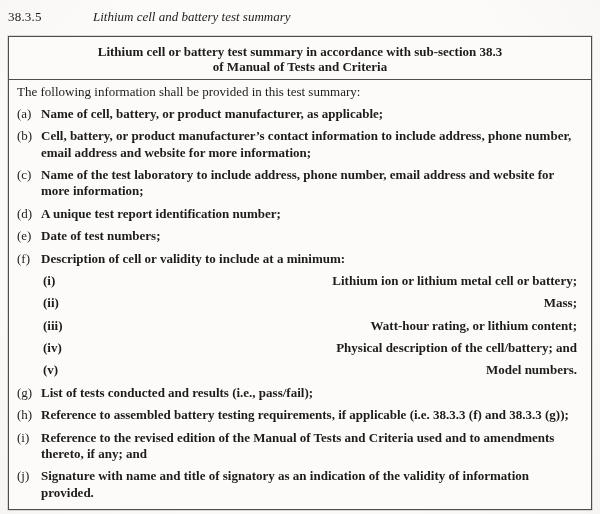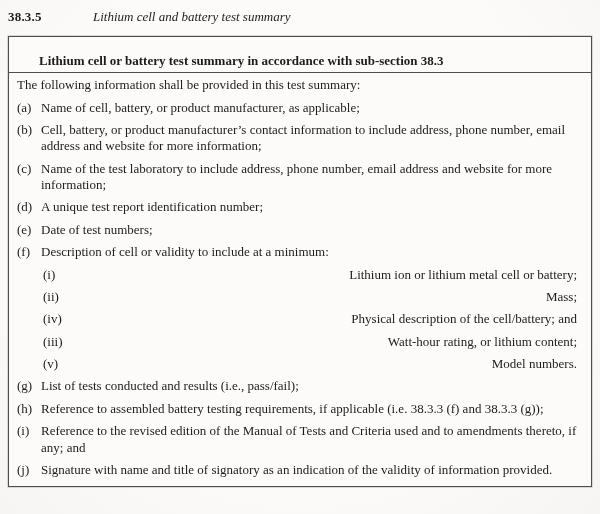--- a/index.html
+++ b/index.html
@@ -9,43 +9,44 @@
     height: 514px;
     overflow: hidden;
     background: radial-gradient(ellipse at 50% 40%, #fcfbfa 60%, #f7f5f3 100%);
     font-family: "Liberation Serif", "DejaVu Serif", serif;
     font-size: 13px;
     color: #1c1c1c;
   }
   .page { padding: 6px 8px 0 8px; }
 
   .heading-row { display: flex; margin-top: 3px; }
-  .sec-num { font-weight: bold; width: 85px; flex-shrink: 0; letter-spacing: 0.2px; }
+  .sec-num { font-weight: normal; width: 85px; flex-shrink: 0; letter-spacing: 0.2px; }
   .sec-title { font-weight: normal; font-style: italic; }
 
   .intro { margin: 14px 0 0 85px; }
 
   .summary-box {
     margin-top: 11px;
     border: 1.5px solid #4d4d4d;
     box-shadow: 0 0 0 0.5px #b9b6b2;
     background: #fcfbfa;
   }
   .box-header {
+    text-align: center;
     font-weight: bold;
     line-height: 1.18;
-    padding: 16px 30px 4px 30px;
+    padding: 7px 30px 4px 30px;
     border-bottom: 1.4px solid #4d4d4d;
   }
   .box-body { padding: 4px 14px 6px 8px; }
   .body-intro { margin-bottom: 6px; line-height: 1.25; }
 
   .item { display: flex; margin-bottom: 6px; }
   .item-label { width: 24px; flex-shrink: 0; }
-  .item-content { flex: 1; line-height: 1.26; }
+  .item-content { flex: 1; line-height: 1.26; font-weight: bold; }
 
   .sublist { margin: 6px 0 0 2px; }
   .subitem { display: flex; margin-bottom: 6px; }
   .subitem:last-child { margin-bottom: 0; }
   .subitem-label { width: 27px; flex-shrink: 0; }
   .subitem-text { flex: 1; line-height: 1.26; text-align: right; }
 
   .item:last-child { margin-bottom: 2px; }
 </style>
 </head>
@@ -55,20 +56,21 @@
 
   <div class="heading-row">
     <span class="sec-num">38.3.5</span>
     <span class="sec-title">Lithium cell and battery test summary</span>
   </div>
 
 
   <div class="summary-box">
     <div class="box-header">
       <div>Lithium cell or battery test summary in accordance with sub-section 38.3</div>
+      <div>of Manual of Tests and Criteria</div>
     </div>
     <div class="box-body">
       <div class="body-intro">The following information shall be provided in this test summary:</div>
 
       <div class="item">
         <span class="item-label">(a)</span>
         <span class="item-content">Name of cell, battery, or product manufacturer, as applicable;</span>
       </div>
 
       <div class="item">
@@ -98,26 +100,26 @@
           <div class="sublist">
             <div class="subitem">
               <span class="subitem-label">(i)</span>
               <span class="subitem-text">Lithium ion or lithium metal cell or battery;</span>
             </div>
             <div class="subitem">
               <span class="subitem-label">(ii)</span>
               <span class="subitem-text">Mass;</span>
             </div>
             <div class="subitem">
+              <span class="subitem-label">(iii)</span>
+              <span class="subitem-text">Watt-hour rating, or lithium content;</span>
+            </div>
+            <div class="subitem">
               <span class="subitem-label">(iv)</span>
               <span class="subitem-text">Physical description of the cell/battery; and</span>
-            </div>
-            <div class="subitem">
-              <span class="subitem-label">(iii)</span>
-              <span class="subitem-text">Watt-hour rating, or lithium content;</span>
             </div>
             <div class="subitem">
               <span class="subitem-label">(v)</span>
               <span class="subitem-text">Model numbers.</span>
             </div>
           </div>
         </span>
       </div>
 
       <div class="item">

